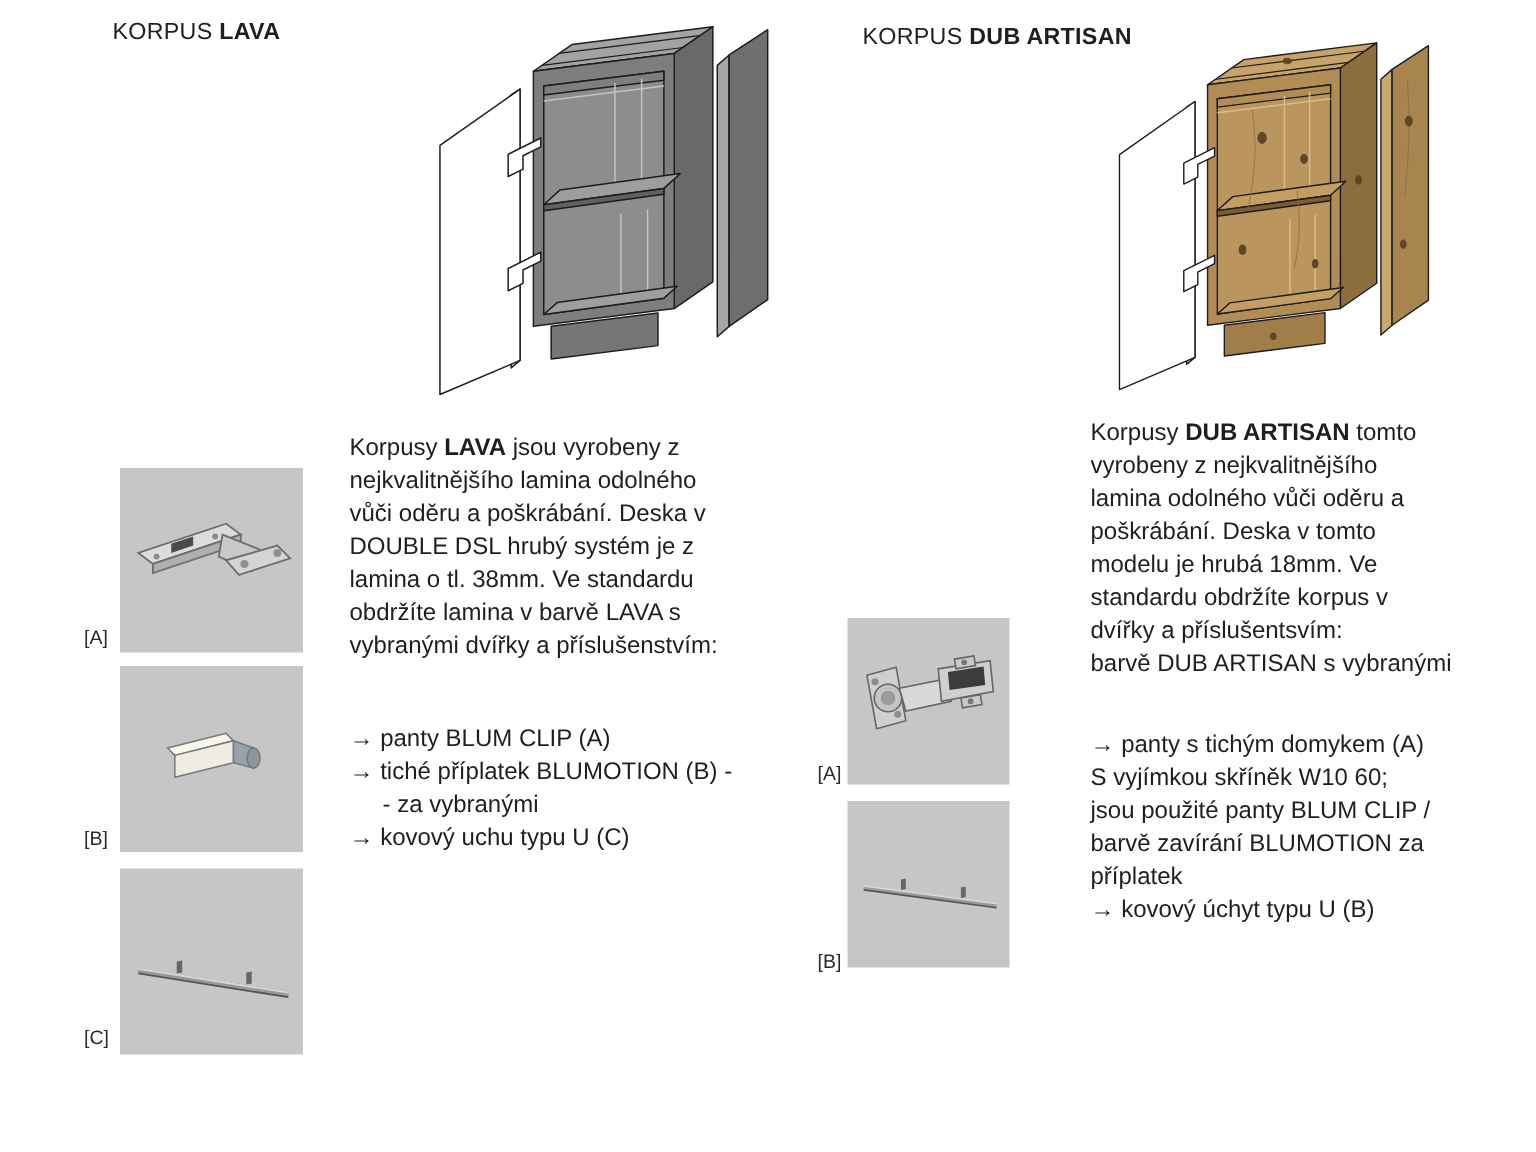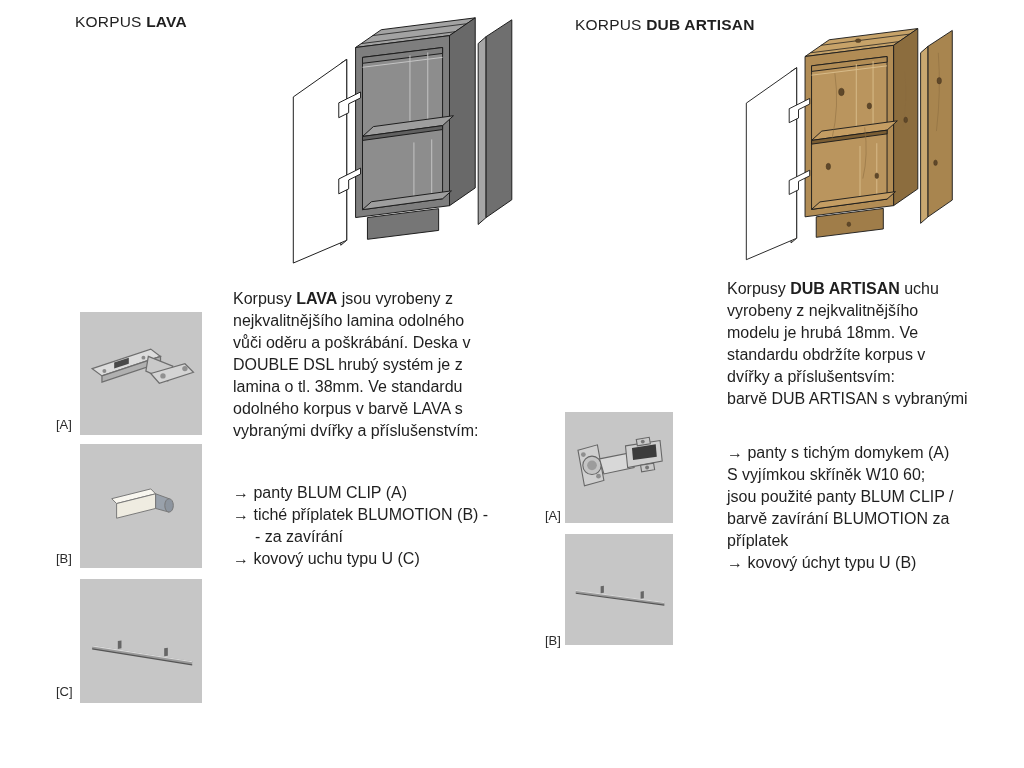--- a/index.html
+++ b/index.html
@@ -125,26 +125,26 @@
     </svg>
   </div>
   <div class="hwlabel" style="left:56px;top:684px;">[C]</div>
 
   <div class="abs textcol" style="left:233px;top:288px;width:300px;">
     <div><span>Korpusy </span><span class="bold">LAVA</span><span> jsou vyrobeny z</span></div>
     <div>nejkvalitnějšího lamina odolného</div>
     <div>vůči oděru a poškrábání. Deska v</div>
     <div>DOUBLE DSL hrubý systém je z</div>
     <div>lamina o tl. 38mm. Ve standardu</div>
-    <div>odolného korpus v barvě LAVA s</div>
+    <div>obdržíte lamina v barvě LAVA s</div>
     <div>vybranými dvířky a příslušenstvím:</div>
     <div class="bullets-left">
       <div>→ panty BLUM CLIP (A)</div>
       <div>→ tiché příplatek BLUMOTION (B) -</div>
-      <div class="indent">- za zavírání</div>
+      <div class="indent">- za vybranými</div>
       <div>→ kovový uchu typu U (C)</div>
     </div>
   </div>
 
   <div class="abs title" style="left:575px;top:16px;">
     <span>KORPUS </span><span class="bold">DUB ARTISAN</span>
   </div>
 
   <div class="cabwrap" style="left:737px;top:14px;width:233px;height:250px;">
     <svg class="cab wood" viewBox="0 0 250 265">
@@ -183,22 +183,24 @@
         <ellipse class="knot" cx="120" cy="224" rx="2" ry="2.4"></ellipse>
       </g>
       <polygon class="f-dooredge" points="58,60 64,56 64,239 58,244"></polygon>
       <polygon class="f-door" points="10,94 64,56 64,239 10,262"></polygon>
       <polygon class="f-door" points="56,100 78,89 78,95 66,101 66,110 56,115"></polygon>
       <polygon class="f-door" points="56,177 78,166 78,172 66,178 66,187 56,192"></polygon>
     </svg>
   </div>
 
   <div class="abs textcol" style="left:727px;top:278px;width:290px;">
-    <div><span>Korpusy </span><span class="bold">DUB ARTISAN</span><span> uchu</span></div>
+    <div><span>Korpusy </span><span class="bold">DUB ARTISAN</span><span> tomto</span></div>
     <div>vyrobeny z nejkvalitnějšího</div>
+    <div>lamina odolného vůči oděru a</div>
+    <div>poškrábání. Deska v tomto</div>
     <div>modelu je hrubá 18mm. Ve</div>
     <div>standardu obdržíte korpus v</div>
     <div>dvířky a příslušentsvím:</div>
     <div>barvě DUB ARTISAN s vybranými</div>
     <div class="bullets-right">
       <div>→ panty s tichým domykem (A)</div>
       <div>S vyjímkou skříněk W10 60;</div>
       <div>jsou použité panty BLUM CLIP /</div>
       <div>barvě zavírání BLUMOTION za</div>
       <div>příplatek</div>

